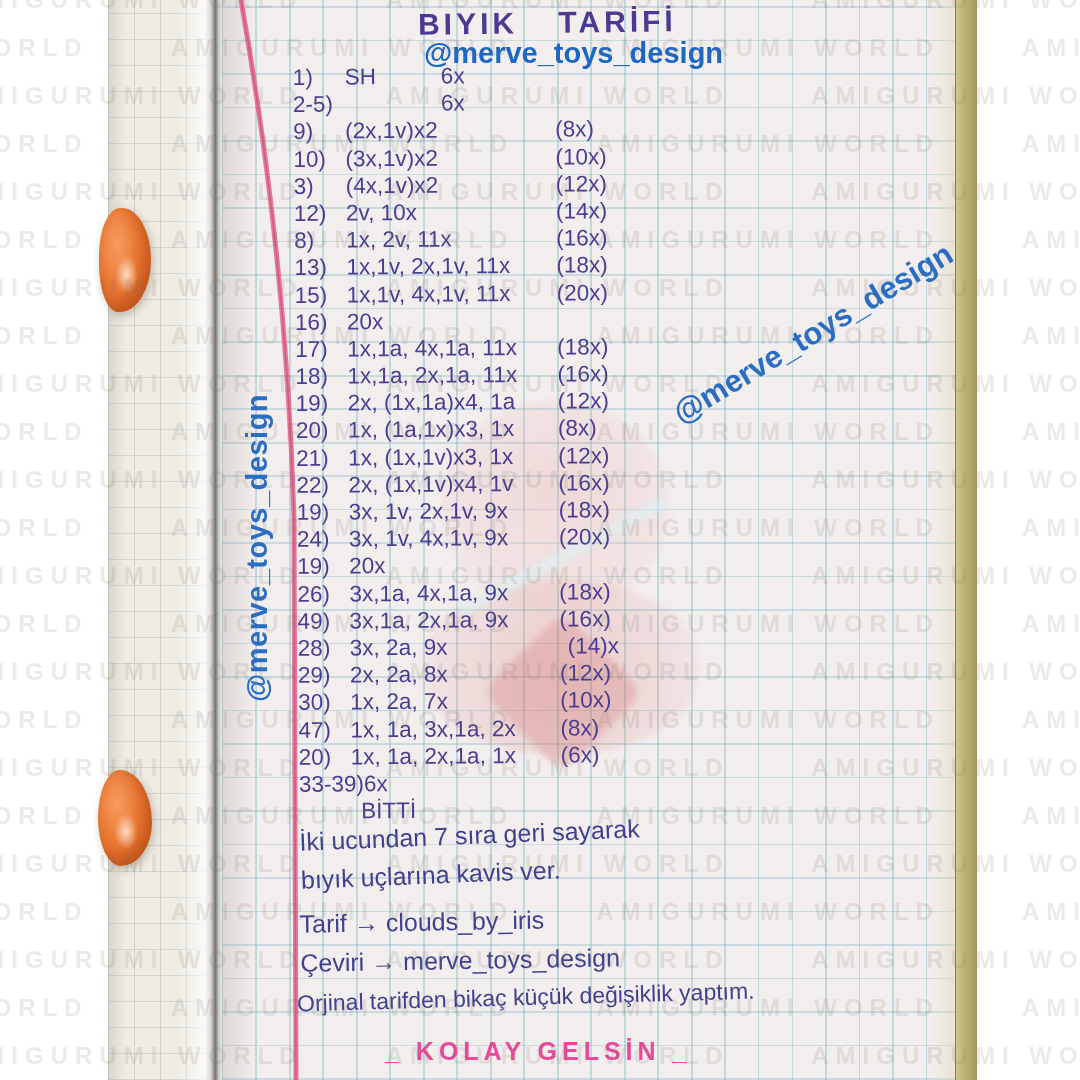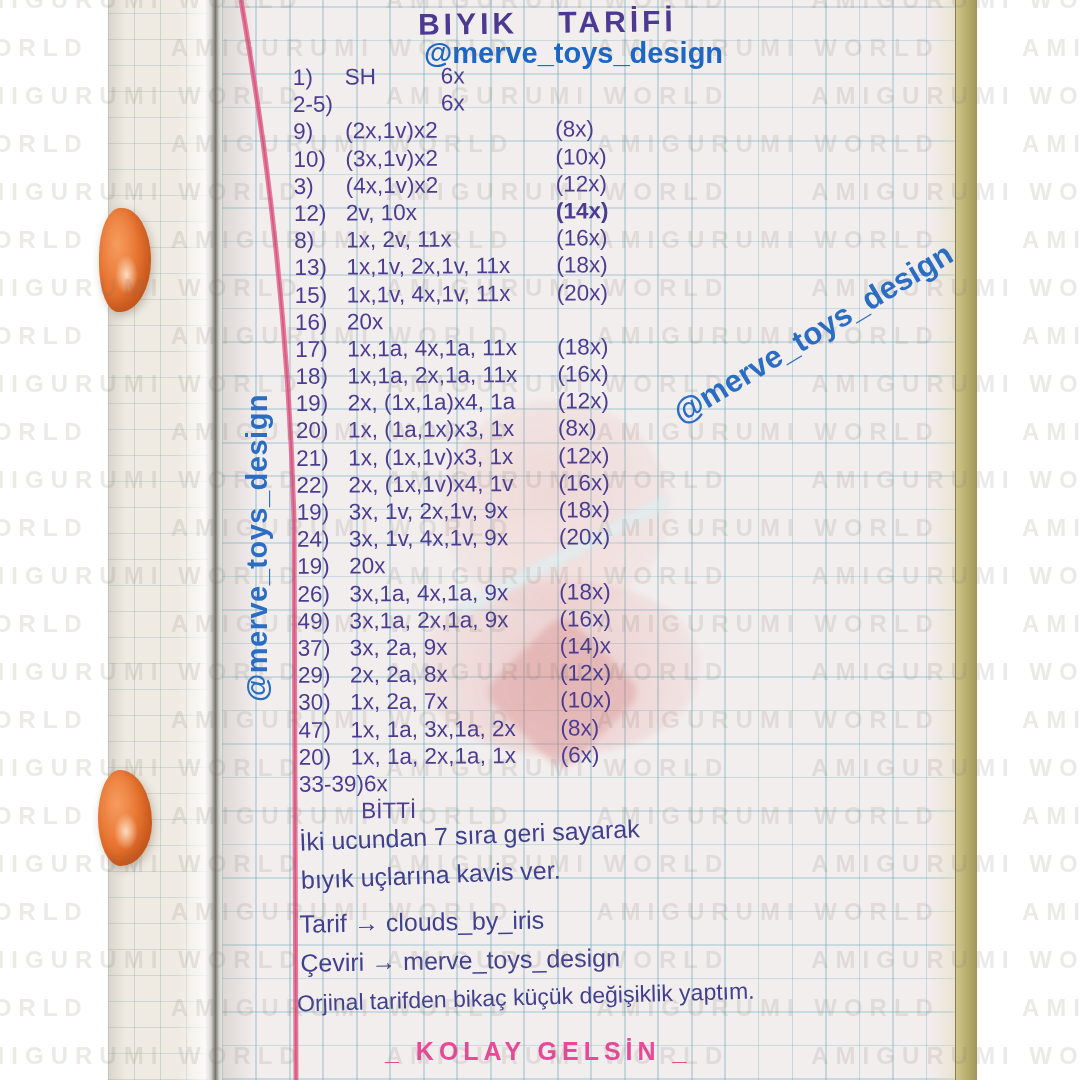--- a/index.html
+++ b/index.html
@@ -135,21 +135,21 @@
     <span class="cnt" style="left: 262px;">(10x)</span>
   </div>
 
   <div class="prow">
     <span class="lbl">3)</span><span class="sts">(4x,1v)x2</span>
     <span class="cnt" style="left: 262px;">(12x)</span>
   </div>
 
   <div class="prow">
     <span class="lbl">12)</span><span class="sts">2v, 10x</span>
-    <span class="cnt" style="left: 262px; font-weight: bold;">(14x)</span>
+    <span class="cnt" style="left: 262px;">(14x)</span>
   </div>
 
   <div class="prow">
     <span class="lbl">8)</span><span class="sts">1x, 2v, 11x</span>
     <span class="cnt" style="left: 262px;">(16x)</span>
   </div>
 
   <div class="prow">
     <span class="lbl">13)</span><span class="sts">1x,1v, 2x,1v, 11x</span>
     <span class="cnt" style="left: 262px;">(18x)</span>
@@ -214,22 +214,22 @@
     <span class="lbl">26)</span><span class="sts">3x,1a, 4x,1a, 9x</span>
     <span class="cnt" style="left: 262px;">(18x)</span>
   </div>
 
   <div class="prow">
     <span class="lbl">49)</span><span class="sts">3x,1a, 2x,1a, 9x</span>
     <span class="cnt" style="left: 262px;">(16x)</span>
   </div>
 
   <div class="prow">
-    <span class="lbl">37)</span><span class="sts">3x, 2a, 9x</span>
-    <span class="cnt" style="left: 262px;">(14)x</span>
+    <span class="lbl">28)</span><span class="sts">3x, 2a, 9x</span>
+    <span class="cnt" style="left: 270px;">(14)x</span>
   </div>
 
   <div class="prow">
     <span class="lbl">29)</span><span class="sts">2x, 2a, 8x</span>
     <span class="cnt" style="left: 262px;">(12x)</span>
   </div>
 
   <div class="prow">
     <span class="lbl">30)</span><span class="sts">1x, 2a, 7x</span>
     <span class="cnt" style="left: 262px;">(10x)</span>

